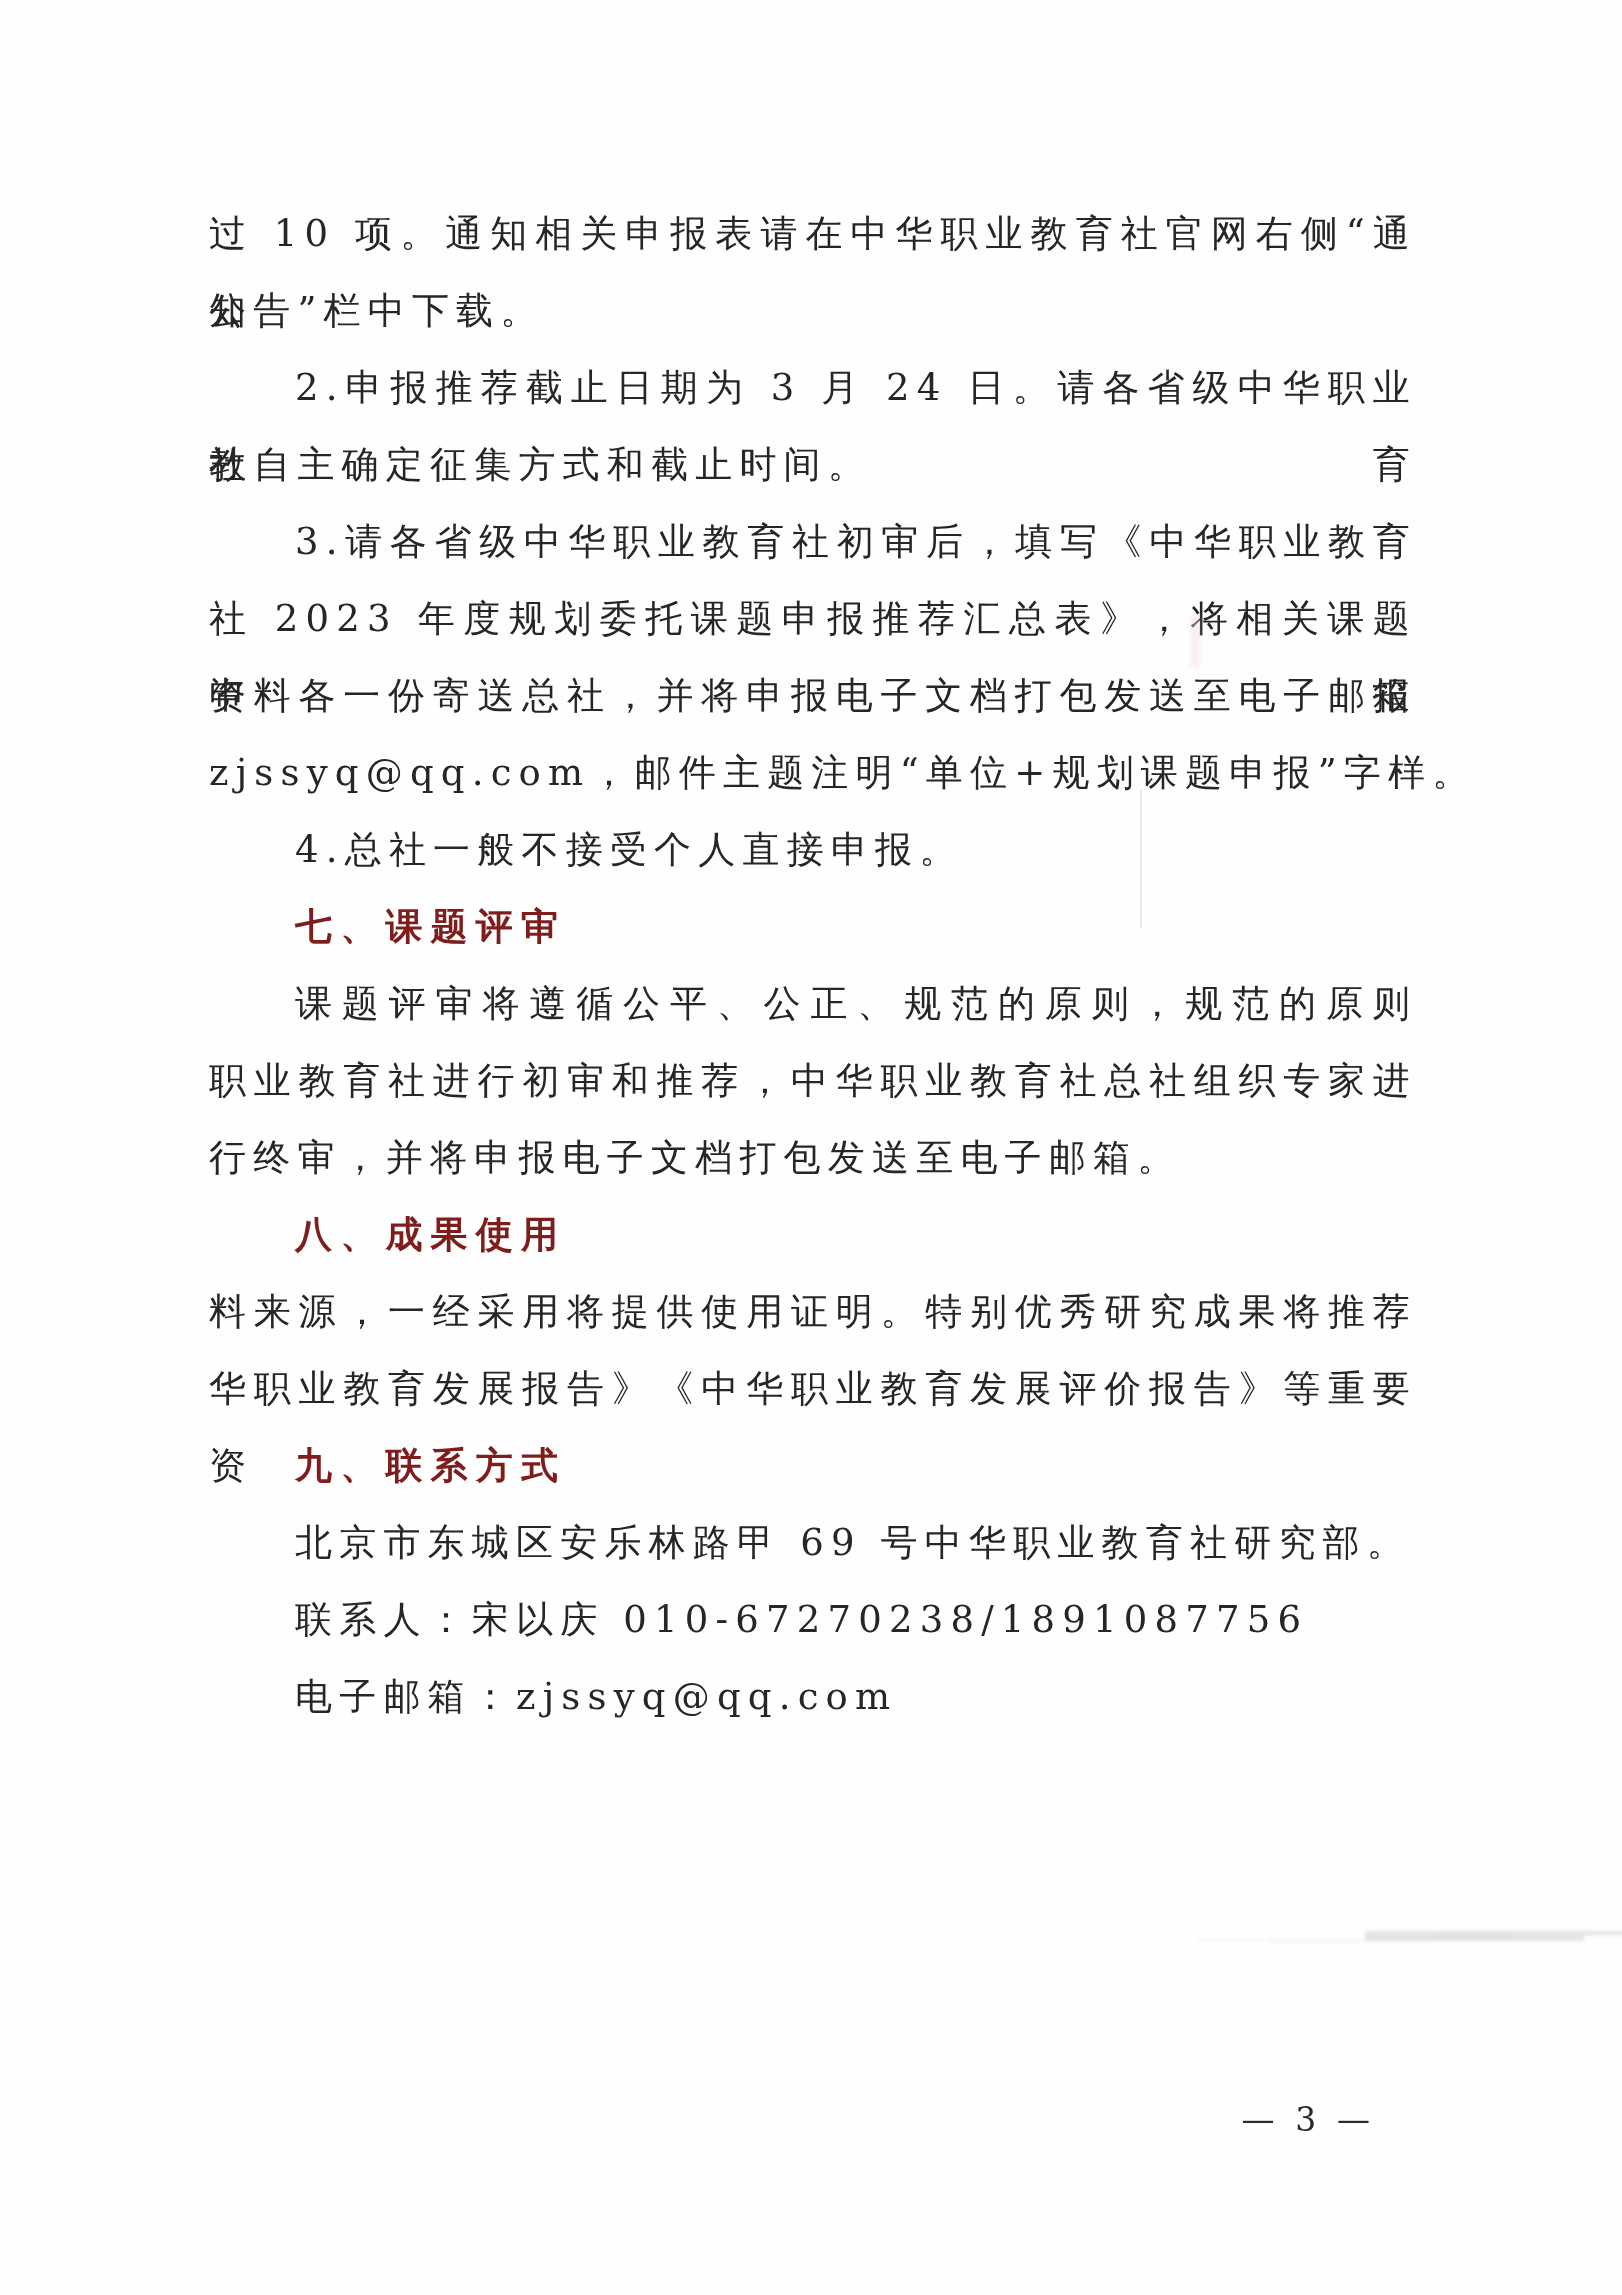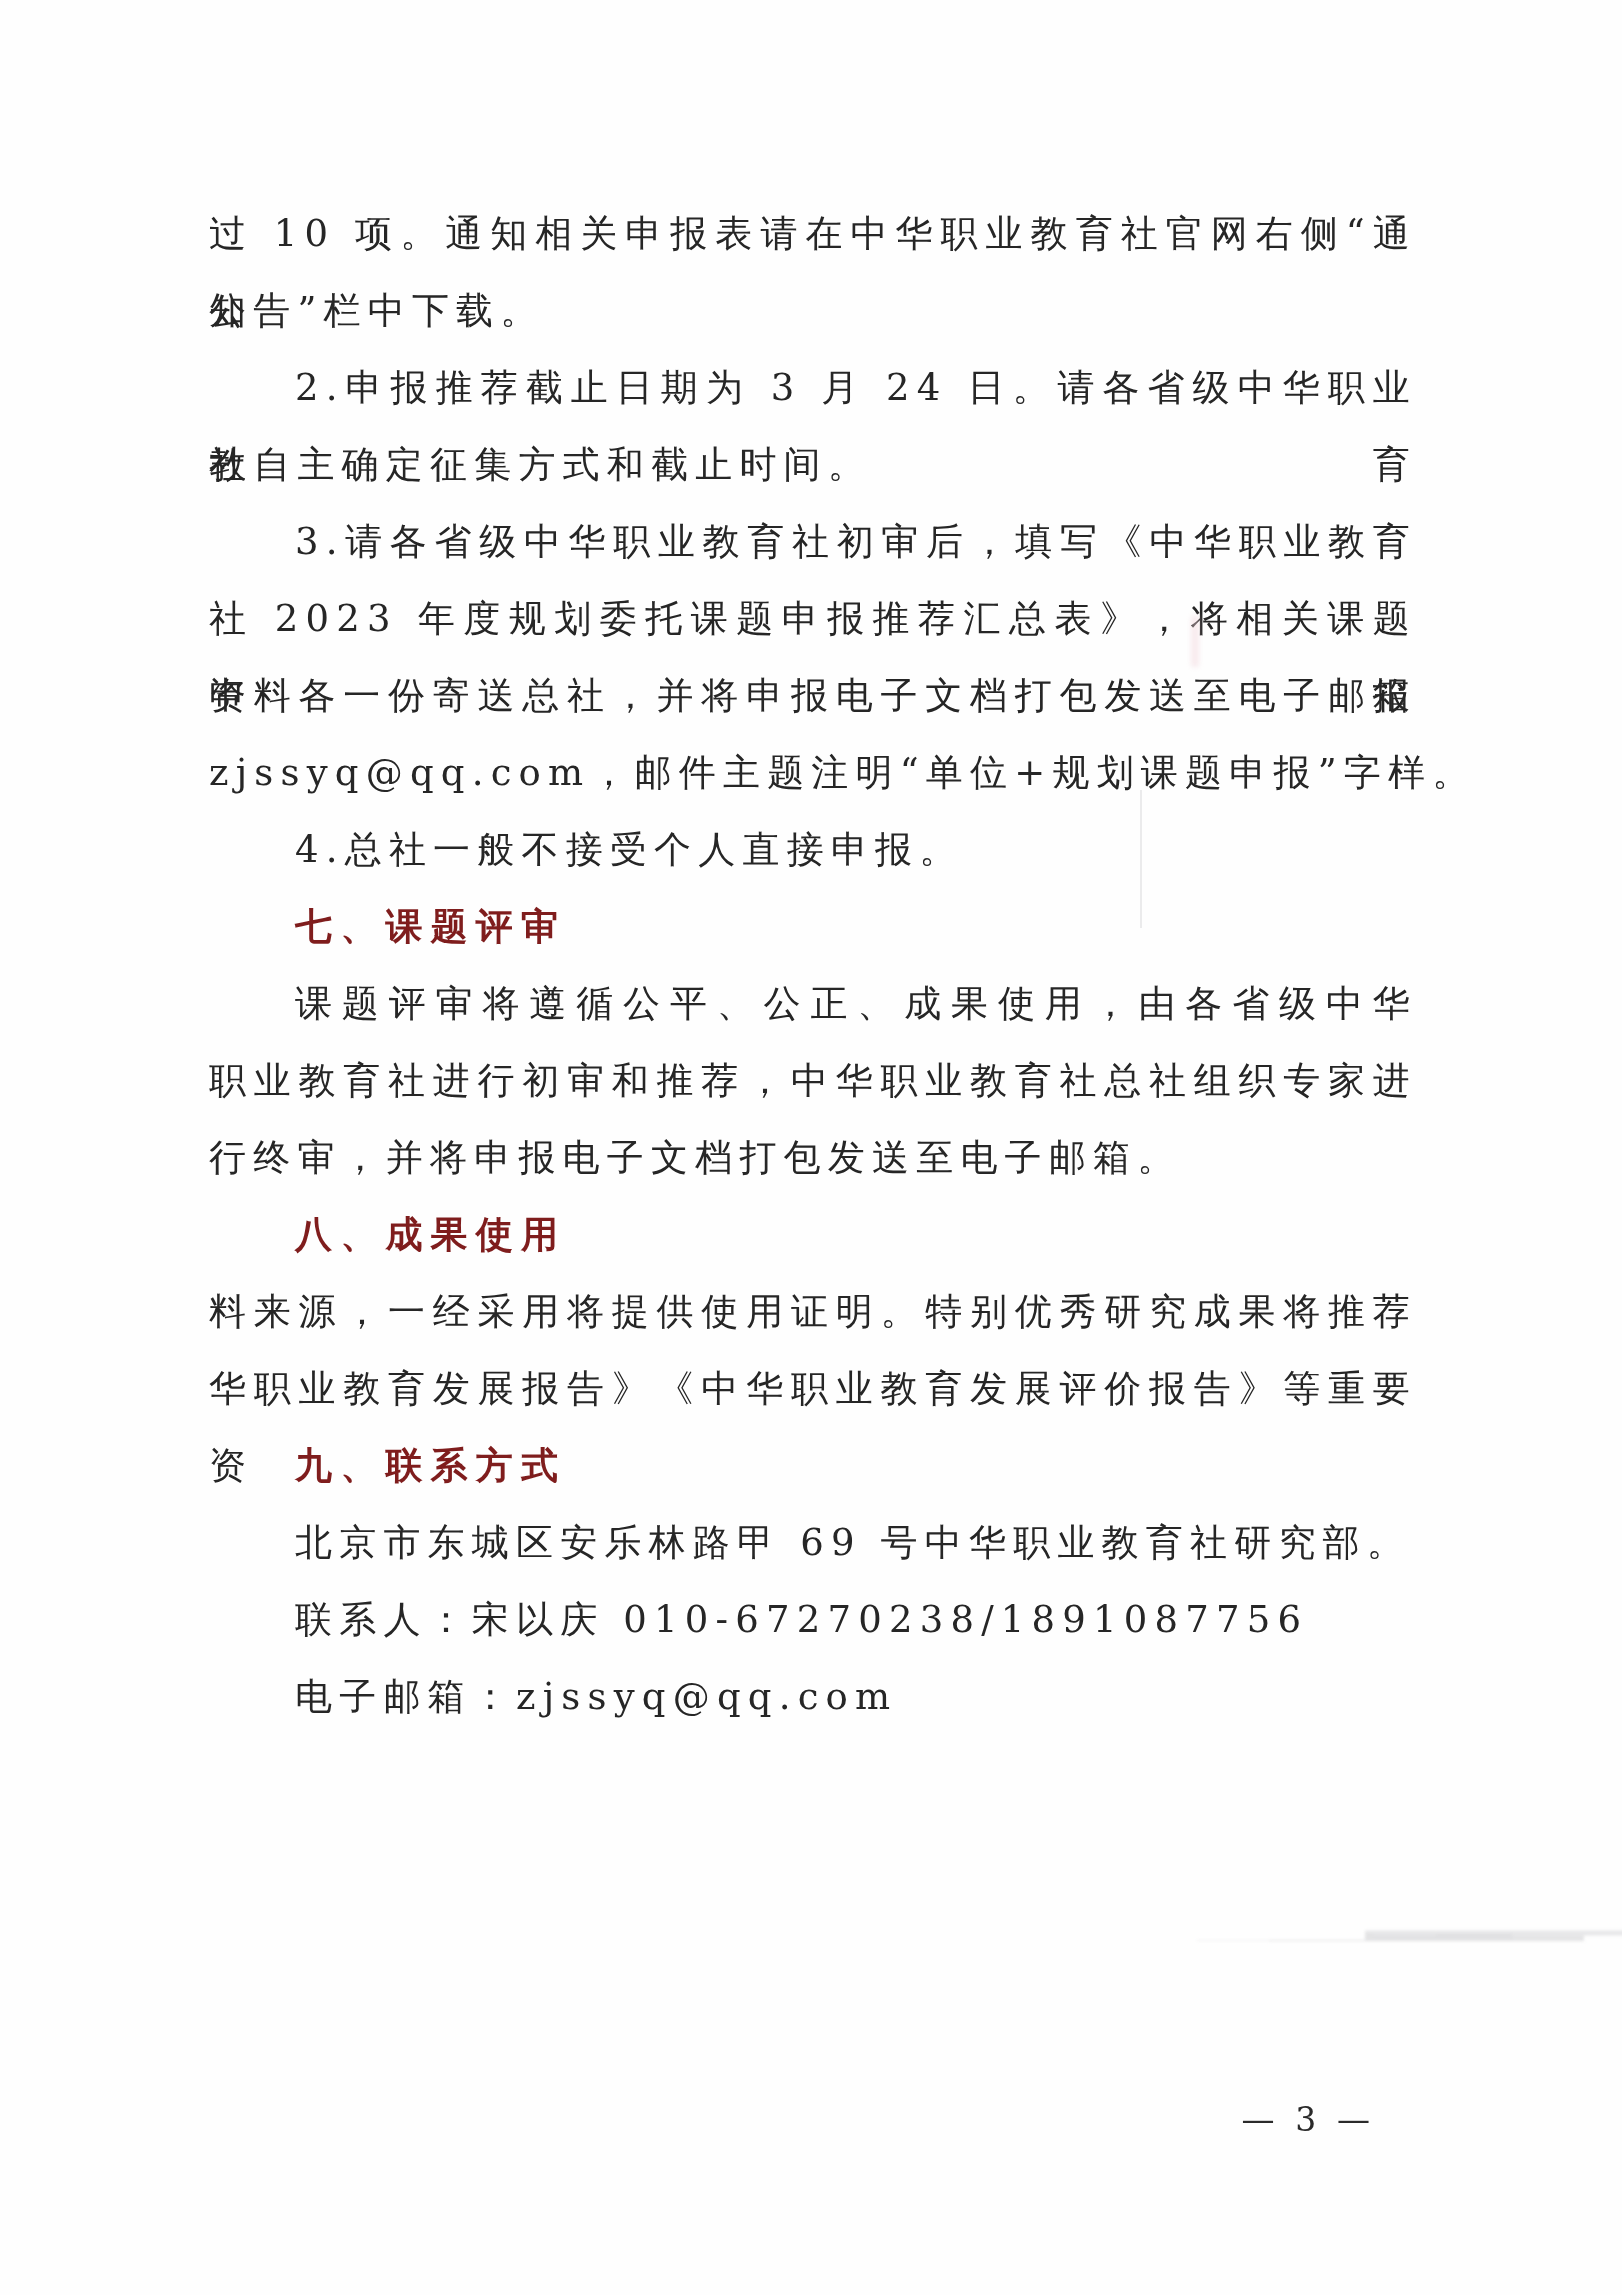--- a/index.html
+++ b/index.html
@@ -103,21 +103,21 @@
     <div class="ln j">过 10 项。通知相关申报表请在中华职业教育社官网右侧“通知</div>
     <div class="ln">公告”栏中下载。</div>
     <div class="ln j ind">2.申报推荐截止日期为 3 月 24 日。请各省级中华职业教育</div>
     <div class="ln">社自主确定征集方式和截止时间。</div>
     <div class="ln j ind">3.请各省级中华职业教育社初审后，填写《中华职业教育</div>
     <div class="ln j">社 2023 年度规划委托课题申报推荐汇总表》，将相关课题申报</div>
     <div class="ln j">资料各一份寄送总社，并将申报电子文档打包发送至电子邮箱</div>
     <div class="ln">zjssyq@qq.com，邮件主题注明“单位+规划课题申报”字样。</div>
     <div class="ln ind">4.总社一般不接受个人直接申报。</div>
     <div class="ln hd ind">七、课题评审</div>
-    <div class="ln j ind">课题评审将遵循公平、公正、成果使用，由各省级中华</div>
+    <div class="ln j ind">课题评审将遵循公平、公正、规范的原则，规范的原则</div>
     <div class="ln j">职业教育社进行初审和推荐，中华职业教育社总社组织专家进</div>
     <div class="ln">行终审，并将申报电子文档打包发送至电子邮箱。</div>
     <div class="ln hd ind">八、成果使用</div>
     <div class="ln j">料来源，一经采用将提供使用证明。特别优秀研究成果将推荐</div>
     <div class="ln j">华职业教育发展报告》《中华职业教育发展评价报告》等重要资</div>
     <div class="ln hd ind">九、联系方式</div>
     <div class="ln ind">北京市东城区安乐林路甲 69 号中华职业教育社研究部。</div>
     <div class="ln ind">联系人：宋以庆 010-67270238/1891087756</div>
     <div class="ln ind">电子邮箱：zjssyq@qq.com</div>
   </div>

